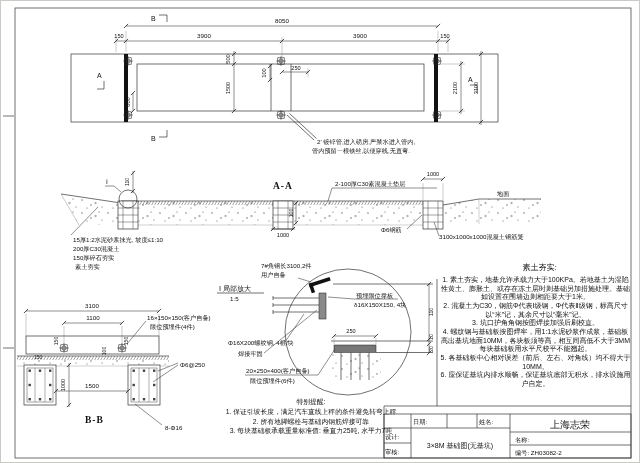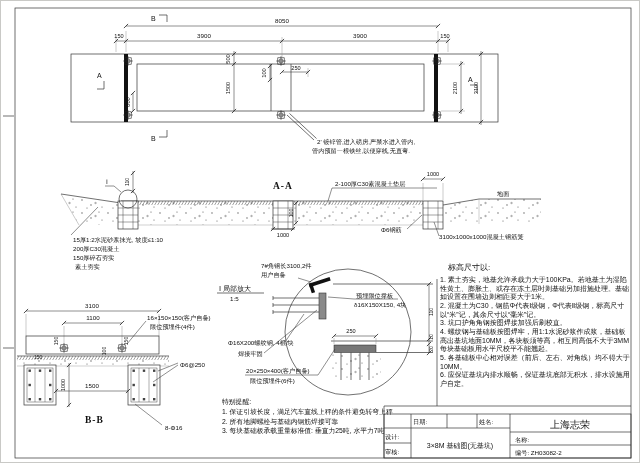--- a/index.html
+++ b/index.html
@@ -1,17 +1,17 @@
 <!DOCTYPE html>
 <html><head>
 <meta charset="utf-8">
 <style>
   html,body{margin:0;padding:0;background:#f2f2f0;}
   #sheet{position:relative;width:640px;height:463px;background:#ffffff;overflow:hidden;
-         font-family:"Liberation Sans",sans-serif;border:1px solid #c9c9c6;box-sizing:border-box;}
+         font-family:"Liberation Sans",sans-serif;border:1px solid #c9c9c6;box-sizing:border-box;text-align:center;}
   #draw{position:absolute;left:0;top:0;}
   svg{font-family:"Liberation Sans",sans-serif;}
   .ln{stroke:#333;stroke-width:.7;fill:none;}
   .thin{stroke:#8a8a8a;stroke-width:.45;fill:none;}
   .dim{stroke:#333;stroke-width:.55;fill:none;}
   .leader{stroke:#333;stroke-width:.55;fill:none;}
   .soft{stroke:#999;stroke-width:.45;fill:none;}
   text{fill:#111;}
   .t6{font-size:6.2px;}
   .t55{font-size:5.6px;}
@@ -363,21 +363,21 @@
     <text x="384" y="438" class="t6">设计:</text>
     <text x="384" y="453" class="t6">审核:</text>
     <text x="459" y="447" class="t7 mid">3×8M 基础图(无基坑)</text>
     <text x="569" y="427" class="mid" font-size="10">上海志荣</text>
     <text x="514" y="441" class="t6">名称:</text>
     <text x="514" y="454" class="t6">编号: ZH03082-2</text>
   </g>
 </svg>
 
 <div id="tech" class="note-block">
-  <div class="nb-title">标高尺寸以:</div>
+  <div class="nb-title">素土夯实:</div>
   <div class="nb-item">1. 素土夯实，地基允许承载力大于100KPa。若地基土为湿陷性黄土、膨胀土、或存在冻土层时则基础另加措施处理。基础如设置在围墙边则相距要大于1米。</div>
   <div class="nb-item">2. 混凝土为C30，钢筋Φ代表Ⅰ级钢，Φ代表Ⅱ级钢，标高尺寸以“米”记，其余尺寸以“毫米”记。</div>
   <div class="nb-item">3. 坑口护角角钢按图焊接加强后刷校直。</div>
   <div class="nb-item">4. 螺纹钢与基础板按图焊牢，用1:1水泥砂浆作成浆，基础板高出基坑地面10MM，各块板须等高，相互间高低不大于3MM 每块基础板用水平尺校平不能翘起。</div>
   <div class="nb-item">5. 各基础板中心相对误差（前后、左右、对角线）均不得大于10MM。</div>
   <div class="nb-item">6. 应保证基坑内排水顺畅，保证基坑底部无积水，排水设施用户自定。</div>
 </div>
 
 <div id="special" class="note-block">
   <div class="nb-title">特别提醒:</div>

